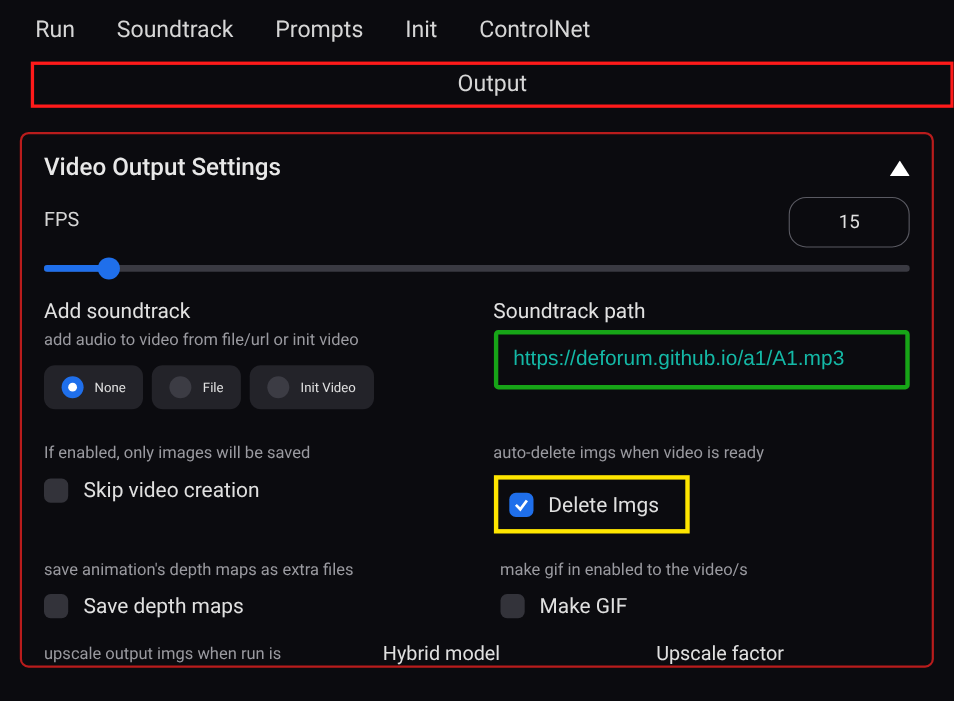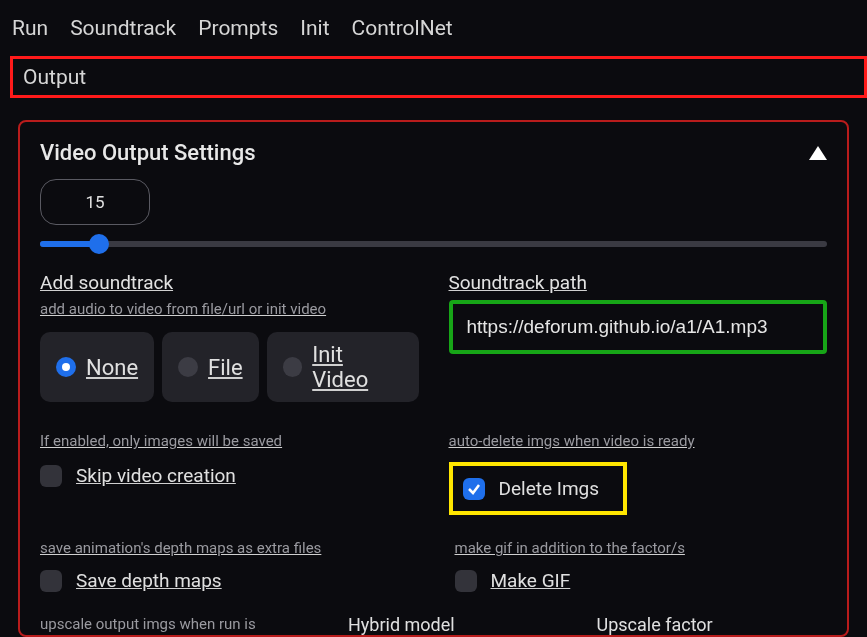--- a/index.html
+++ b/index.html
@@ -6,22 +6,22 @@
     body {
       background: #0b0b0f;
       color: #d0d0d0;
       font-family: -apple-system, BlinkMacSystemFont, "Segoe UI", Roboto, sans-serif;
       width: 867px;
       height: 637px;
       overflow: hidden;
     }
     .tabs {
       display: flex;
-      gap: 22px;
-      padding: 12px 28px 0 12px;
+      gap: 38px;
+      padding: 12px 28px 0 32px;
       align-items: flex-start;
     }
     .tab {
       color: #d6d6d6;
       font-size: 21px;
       cursor: pointer;
       padding: 4px 0;
     }
     .tab-output {
       margin-top: 12px;
@@ -96,21 +96,21 @@
       transform: translate(-50%, -50%);
       width: 20px;
       height: 20px;
       background: #1f6feb;
       border-radius: 50%;
     }
     .row {
       display: flex;
       gap: 30px;
     }
-    .col { flex: 1; text-decoration: underline; }
+    .col { flex: 1; }
     .subtitle {
       font-size: 15px;
       color: #9a9aa0;
       margin-bottom: 14px;
     }
     .sect-title {
       font-size: 19px;
       color: #e2e2e2;
       margin-bottom: 6px;
     }
@@ -137,26 +137,26 @@
     .radio-dot.sel { background: #1f6feb; }
     .radio-dot.sel::after {
       content: "";
       position: absolute;
       left: 50%; top: 50%;
       width: 8px; height: 8px;
       background: #fff;
       border-radius: 50%;
       transform: translate(-50%,-50%);
     }
-    .radio-label { font-size: 22px; color: #e0e0e0; }
+    .radio-label { font-size: 12px; color: #e0e0e0; }
     .text-input {
       width: 100%;
       border: 4px solid #17a517;
       background: transparent;
-      color: #e5e5e5;
+      color: #14b8a6;
       font-size: 19px;
       padding: 12px 14px;
       border-radius: 4px;
     }
     .note {
       font-size: 15px;
       color: #9a9aa0;
       margin-top: 30px;
       margin-bottom: 14px;
     }
@@ -210,35 +210,36 @@
 </head>
 <body>
 
 <div class="tabs">
   <div class="tab">Run</div>
   <div class="tab">Soundtrack</div>
   <div class="tab">Prompts</div>
   <div class="tab">Init</div>
   <div class="tab">ControlNet</div>
 </div>
-<div style="padding-left:16px;">
+<div style="padding-left:34px;text-align:center;">
   <div class="tab tab-output">Output</div>
 </div>
 
 <div class="panel">
   <div class="panel-header">
     <div class="panel-title">Video Output Settings</div>
     <div class="collapse-icon">
       <svg width="18" height="14" viewBox="0 0 18 14">
           <polygon points="0,14 18,14 9,0" fill="#ffffff"></polygon>
         </svg>
     </div>
   </div>
 
   <div class="slider-row">
+    <div class="field-label" style="flex:1">FPS</div>
     <div class="num-box">15</div>
   </div>
   <div class="slider-wrap">
     <div class="slider">
       <div class="slider-fill"></div>
       <div class="slider-thumb"></div>
     </div>
   </div>
 
   <div class="row">
@@ -295,21 +296,21 @@
     <div class="col">
       <div class="subtitle" style="margin-bottom:12px">save animation's depth maps as extra files</div>
       <div class="check-row">
         <div class="checkbox">
           
         </div>
         <div class="check-label">Save depth maps</div>
       </div>
     </div>
     <div class="col">
-      <div class="subtitle" style="margin-bottom:12px">make gif in addition to the factor/s</div>
+      <div class="subtitle" style="margin-bottom:12px">make gif in enabled to the video/s</div>
       <div class="check-row">
         <div class="checkbox">
           
         </div>
         <div class="check-label">Make GIF</div>
       </div>
     </div>
   </div>
 
   <div class="bottom-row">

